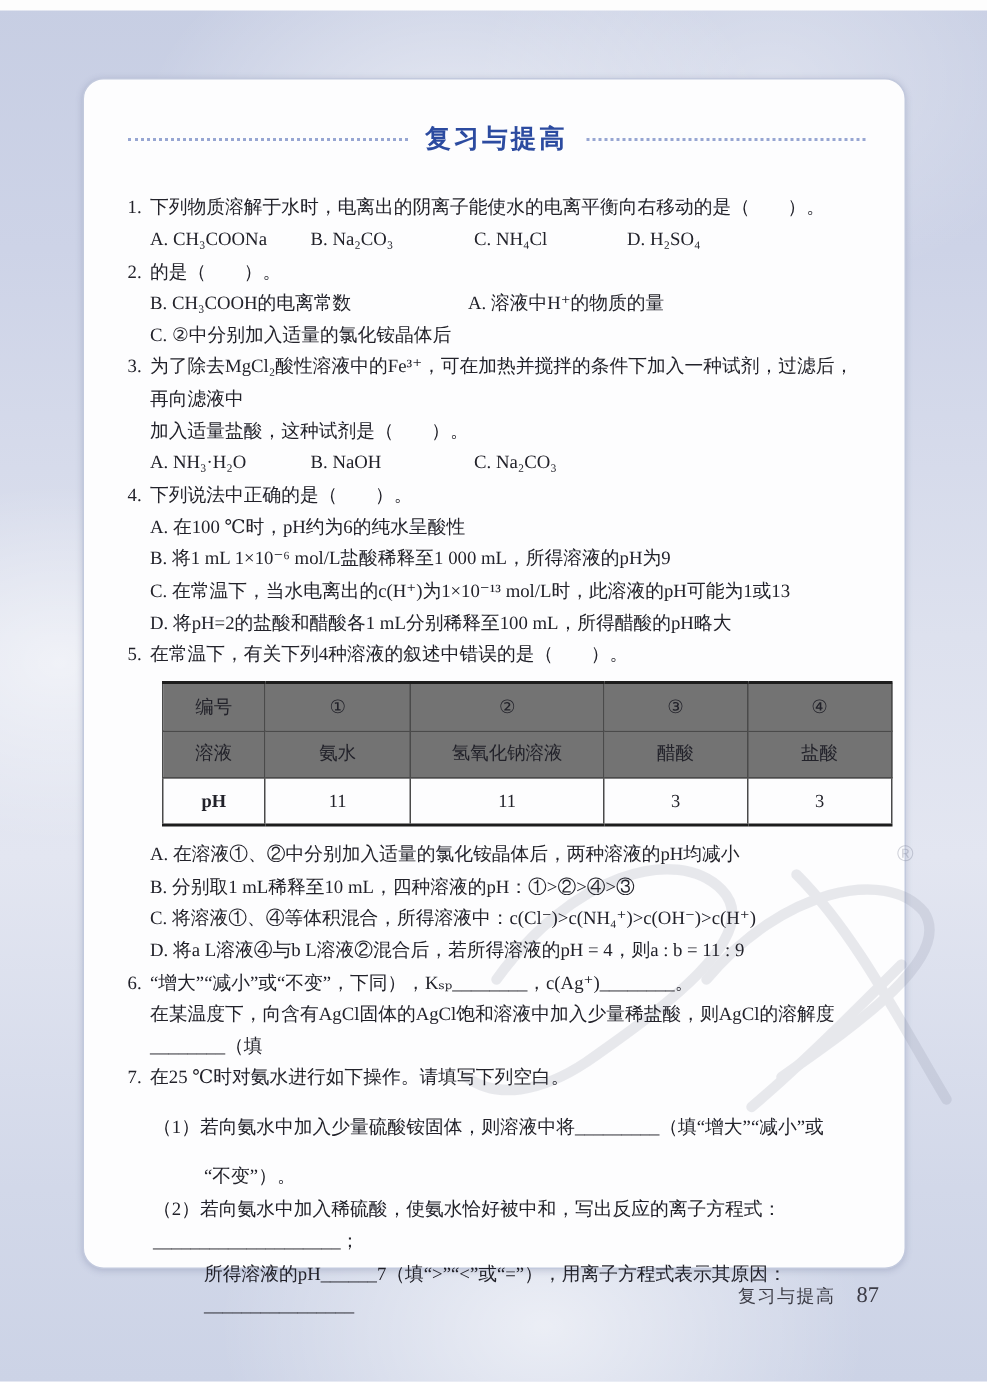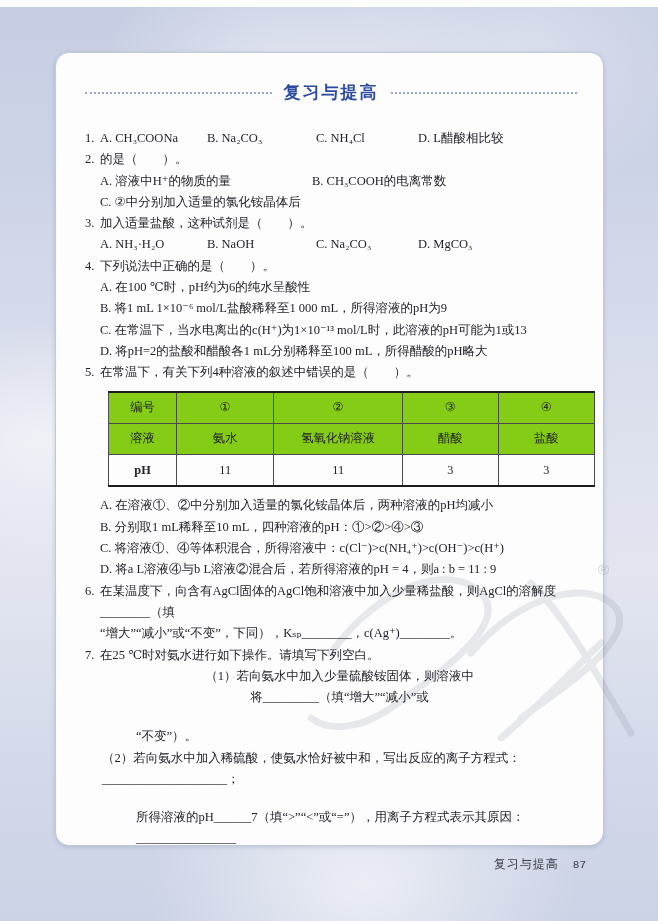--- a/index.html
+++ b/index.html
@@ -68,49 +68,49 @@
     width: 487px;
     margin: 7px 0 8px 8px;
     text-align: center;
     font-size: 12.3px;
   }
   .q-table td {
     border: 1px solid #4a4a4a;
     padding: 4.5px 3px;
     height: 26px;
   }
-  .q-table tr.shaded td { background: #84cc16; }
+  .q-table tr.shaded td { background: #737373; }
   .q-table tr:first-child td { border-top: 2.5px solid #1d1d1d; }
   .q-table tr:last-child td { border-bottom: 2.5px solid #1d1d1d; }
   .q-table .bold { font-weight: bold; }
   .col-label { width: 14%; }
   .col-c1 { width: 20%; }
   .col-c2 { width: 26.5%; }
   .col-c3 { width: 19.7%; }
   .col-c4 { width: 19.8%; }
 
   
-  .frac-line { display: flex; align-items: center; min-height: 44px; flex-direction: column; }
+  .frac-line { display: flex; align-items: center; min-height: 44px; }
   .frac {
     display: inline-flex; flex-direction: column; align-items: center;
     margin: 0 5px; line-height: 1.35; font-size: 12.3px;
   }
   .frac .den { border-top: 1px solid #2a2a2a; padding: 0 3px; }
   .frac .num { padding: 0 3px; }
   .q7-sub { margin-left: 2px; }
-  .q7-cont { margin-left: 36px; margin-top: 16px; }
+  .q7-cont { margin-left: 36px; }
   .gap-s { margin-top: 1px; }
 
   
   .footer {
     position: absolute; right: 72px; top: 856px; z-index: 2;
     color: #3c3c46; display: flex; align-items: baseline; gap: 14px;
   }
   .footer .f-label { font-size: 12px; letter-spacing: 1px; }
-  .footer .f-page { font-size: 11px; font-family: Liberation Mono, monospace; }
+  .footer .f-page { font-size: 15px; font-family: Liberation Serif, serif; }
 </style>
 </head>
 <body>
 
 <div class="top-strip"></div>
 
 <div class="page-card">
 
   <div class="watermark">
     <svg width="400" height="240" viewBox="0 0 400 240">
@@ -129,48 +129,49 @@
     <div class="head-rule">
       <span class="dotline"></span>
       <span class="head-title">复习与提高</span>
       <span class="dotline"></span>
     </div>
 
     <div class="qs">
 
       <div class="q">
         <span class="qnum">1.</span>
+        <div class="line">下列物质溶解于水时，电离出的阴离子能使水的电离平衡向右移动的是（　　）。</div>
         <div class="opts4">
           <span>A. CH₃COONa</span>
           <span>B. Na₂CO₃</span>
           <span>C. NH₄Cl</span>
-          <span>D. L醋酸相比较</span>
+          <span>D. H₂SO₄</span>
         </div>
       </div>
 
       <div class="q">
         <span class="qnum">2.</span>
         <div class="line">的是（　　）。</div>
         <div class="opts2">
+          <span>B. CH₃COOH的电离常数</span>
           <span>A. 溶液中H⁺的物质的量</span>
-          <span>B. CH₃COOH的电离常数</span>
         </div>
         <div class="opts2">
           <span>C. ②中分别加入适量的氯化铵晶体后</span>
         </div>
       </div>
 
       <div class="q">
         <span class="qnum">3.</span>
+        <div class="line">为了除去MgCl₂酸性溶液中的Fe³⁺，可在加热并搅拌的条件下加入一种试剂，过滤后，再向滤液中</div>
         <div class="line">加入适量盐酸，这种试剂是（　　）。</div>
         <div class="opts4">
           <span>A. NH₃·H₂O</span>
           <span>B. NaOH</span>
           <span>C. Na₂CO₃</span>
-          <span>D. MgCO₃</span>
         </div>
       </div>
 
       <div class="q optstack">
         <span class="qnum">4.</span>
         <div class="line">下列说法中正确的是（　　）。</div>
         <div class="line">A. 在100 ℃时，pH约为6的纯水呈酸性</div>
         <div class="line">B. 将1 mL 1×10⁻⁶ mol/L盐酸稀释至1 000 mL，所得溶液的pH为9</div>
         <div class="line">C. 在常温下，当水电离出的c(H⁺)为1×10⁻¹³ mol/L时，此溶液的pH可能为1或13</div>
         <div class="line">D. 将pH=2的盐酸和醋酸各1 mL分别稀释至100 mL，所得醋酸的pH略大</div>
@@ -212,22 +213,22 @@
         </tbody>
           </table>
         <div class="line">A. 在溶液①、②中分别加入适量的氯化铵晶体后，两种溶液的pH均减小</div>
         <div class="line">B. 分别取1 mL稀释至10 mL，四种溶液的pH：①&gt;②&gt;④&gt;③</div>
         <div class="line">C. 将溶液①、④等体积混合，所得溶液中：c(Cl⁻)&gt;c(NH₄⁺)&gt;c(OH⁻)&gt;c(H⁺)</div>
         <div class="line">D. 将a L溶液④与b L溶液②混合后，若所得溶液的pH = 4，则a : b = 11 : 9</div>
       </div>
 
       <div class="q">
         <span class="qnum">6.</span>
+        <div class="line">“增大”“减小”或“不变”，下同），Kₛₚ________，c(Ag⁺)________。</div>
         <div class="line">在某温度下，向含有AgCl固体的AgCl饱和溶液中加入少量稀盐酸，则AgCl的溶解度________（填</div>
-        <div class="line">“增大”“减小”或“不变”，下同），Kₛₚ________，c(Ag⁺)________。</div>
       </div>
 
       <div class="q">
         <span class="qnum">7.</span>
         <div class="line">在25 ℃时对氨水进行如下操作。请填写下列空白。</div>
 
         <div class="frac-line q7-sub">
           <span>（1）若向氨水中加入少量硫酸铵固体，则溶液中</span>
           <span>将_________（填“增大”“减小”或</span>
         </div>

